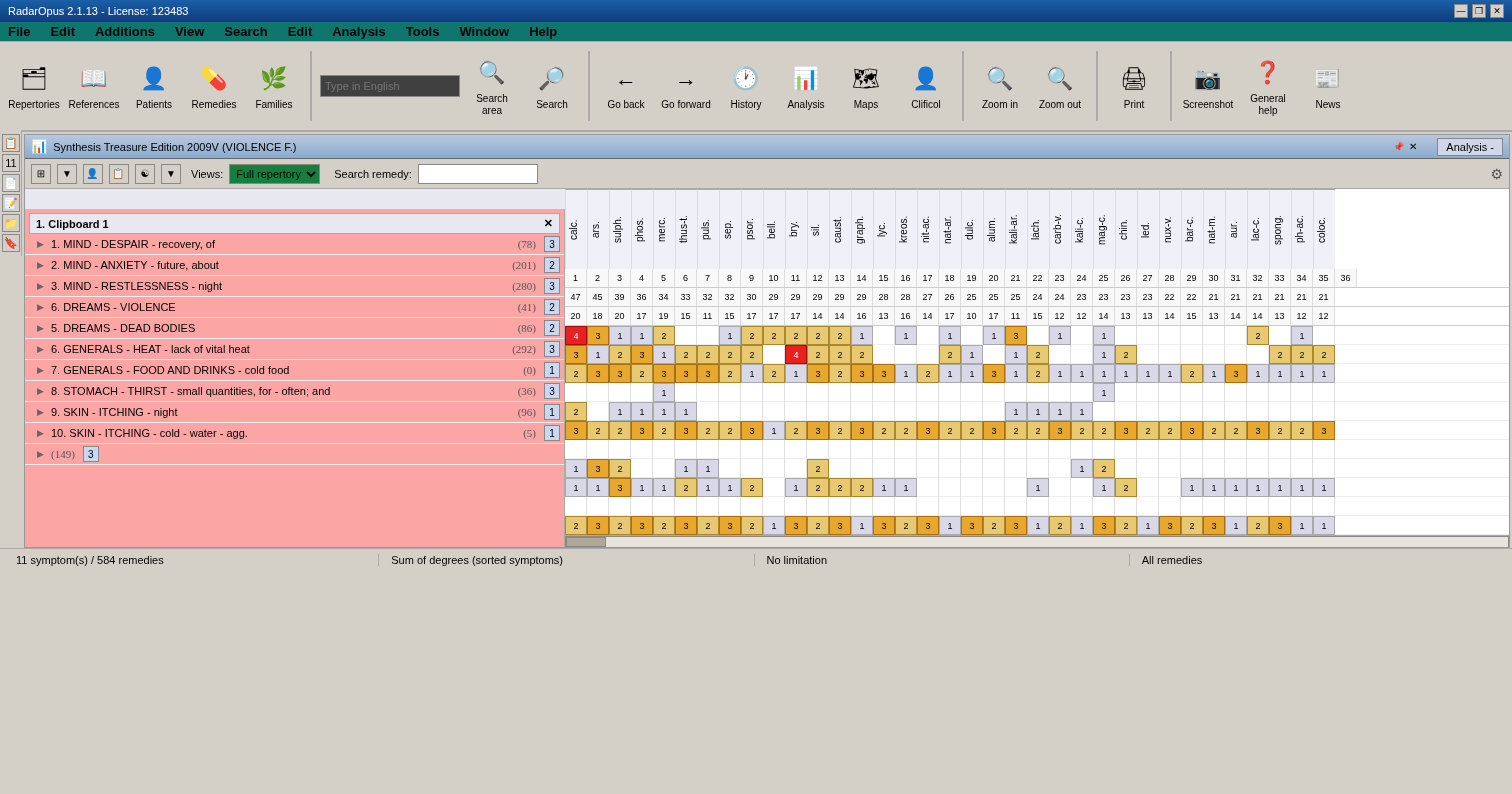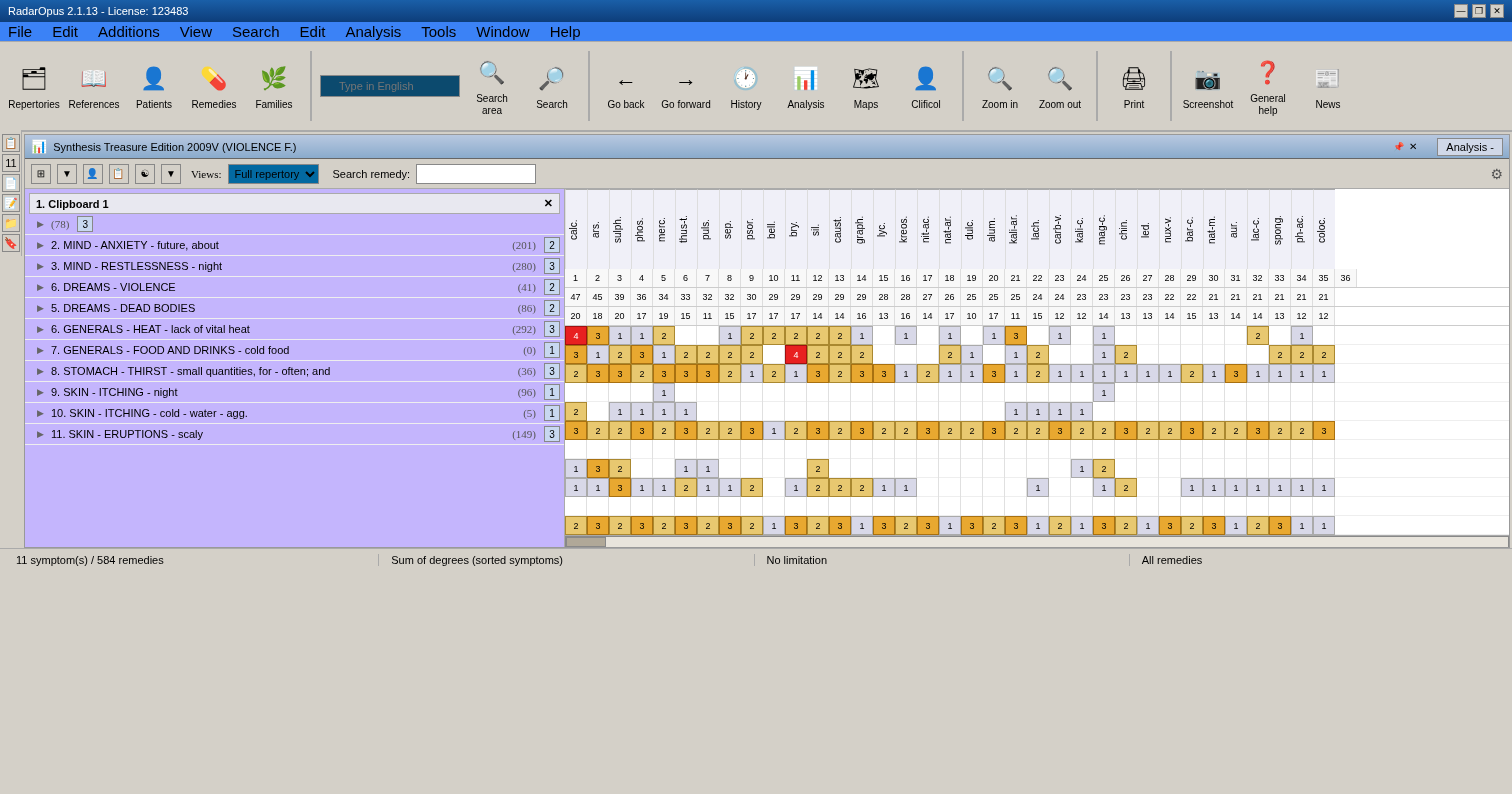--- a/index.html
+++ b/index.html
@@ -19,28 +19,29 @@
     #titlebar-controls { display: flex; gap: 4px; }
     #titlebar-controls span {
       width: 14px; height: 14px; border: 1px solid #888;
       background: #d4d0c8; color: black; font-size: 9px;
       display: flex; align-items: center; justify-content: center;
       cursor: pointer;
     }
     
     
     #menubar {
-      background: #3b82f6;
+      background: #0f766e;
       border-bottom: 1px solid #aaa;
       padding: 2px 4px;
       display: flex;
       gap: 12px;
-      font-size: 15px;
+      font-size: 13px;
       height: 20px;
       align-items: center;
+      font-weight: bold;
     }
     #menubar span { cursor: pointer; padding: 2px 4px; }
     
     
     #toolbar {
       background: #d4d0c8;
       border-bottom: 2px solid #aaa;
       padding: 4px 6px;
       display: flex;
       align-items: center;
@@ -65,22 +66,22 @@
       width: 36px; height: 36px;
       display: flex; align-items: center; justify-content: center;
       font-size: 22px;
       margin-bottom: 2px;
     }
     .toolbar-label { font-size: 10px; color: #000; line-height: 1.2; }
     .toolbar-separator { width: 2px; height: 70px; background: #aaa; margin: 0 4px; }
     
     .search-box {
       border: 1px solid #888;
-      background: #0c4a6e;
-      padding: 2px 18px;
+      background: #404040;
+      padding: 2px 4px;
       height: 22px;
       width: 140px;
       font-size: 11px;
       color: #999;
     }
     #doc-titlebar {
       background: linear-gradient(to bottom, #b8c8e0, #8aabcc);
       border-bottom: 1px solid #666;
       padding: 3px 6px;
       display: flex;
@@ -97,42 +98,43 @@
       align-items: center;
       gap: 6px;
       height: 30px;
     }
     .doc-tool-btn {
       width: 20px; height: 20px; border: 1px solid #888;
       background: #d4d0c8; cursor: pointer;
       display: flex; align-items: center; justify-content: center;
       font-size: 10px;
     }
-    .views-label { font-size: 11px; margin-left: 4px; font-family: Liberation Serif, serif; }
+    .views-label { font-size: 11px; margin-left: 4px; }
     .views-select {
-      border: 1px solid #888; background: #0369a1;
+      border: 1px solid #888; background: #15803d;
       font-size: 11px; height: 20px; padding: 0 2px;
     }
     .remedy-input { border: 1px solid #888; background: white; height: 20px; width: 120px; font-size: 11px; padding: 0 4px; }
     
     
     #content-area {
       display: flex;
       flex: 1;
       overflow: hidden;
     }
     
     
     #symptom-panel {
       width: 540px;
       min-width: 540px;
-      background: #c4b5fd;
+      background: #fca5a5;
       border-right: 1px solid #aaa;
       overflow-y: auto;
       position: relative;
+      margin-top: 20px;
     }
     
     
     .clipboard-header {
       background: #e8e8f0;
       border: 1px solid #aaa;
       margin: 4px 4px 0 4px;
       padding: 3px 6px;
       display: flex;
       align-items: center;
@@ -434,20 +436,21 @@
 
     <div id="symptom-panel">
       <div class="clipboard-header">
         <span>1. Clipboard 1</span>
         <span>✕</span>
       </div>
       <div id="symptom-list">
 
       <div class="symptom-row">
             <span class="symptom-expand">▶</span>
+            <span class="symptom-text">1. MIND - DESPAIR - recovery, of</span>
             <span class="symptom-count">(78)</span>
             <span class="symptom-degree">3</span>
           </div>
           <div class="symptom-row">
             <span class="symptom-expand">▶</span>
             <span class="symptom-text">2. MIND - ANXIETY - future, about</span>
             <span class="symptom-count">(201)</span>
             <span class="symptom-degree">2</span>
           </div>
           <div class="symptom-row">
@@ -493,21 +496,20 @@
             <span class="symptom-degree">1</span>
           </div>
           <div class="symptom-row">
             <span class="symptom-expand">▶</span>
             <span class="symptom-text">10. SKIN - ITCHING - cold - water - agg.</span>
             <span class="symptom-count">(5)</span>
             <span class="symptom-degree">1</span>
           </div>
           <div class="symptom-row">
             <span class="symptom-expand">▶</span>
-            <span class="symptom-text">11. SKIN - ERUPTIONS - scaly</span>
             <span class="symptom-count">(149)</span>
             <span class="symptom-degree">3</span>
           </div>
         </div>
     </div>
 
     <div id="grid-panel">
       <div id="grid-container">
 
       <div class="remedy-headers">

